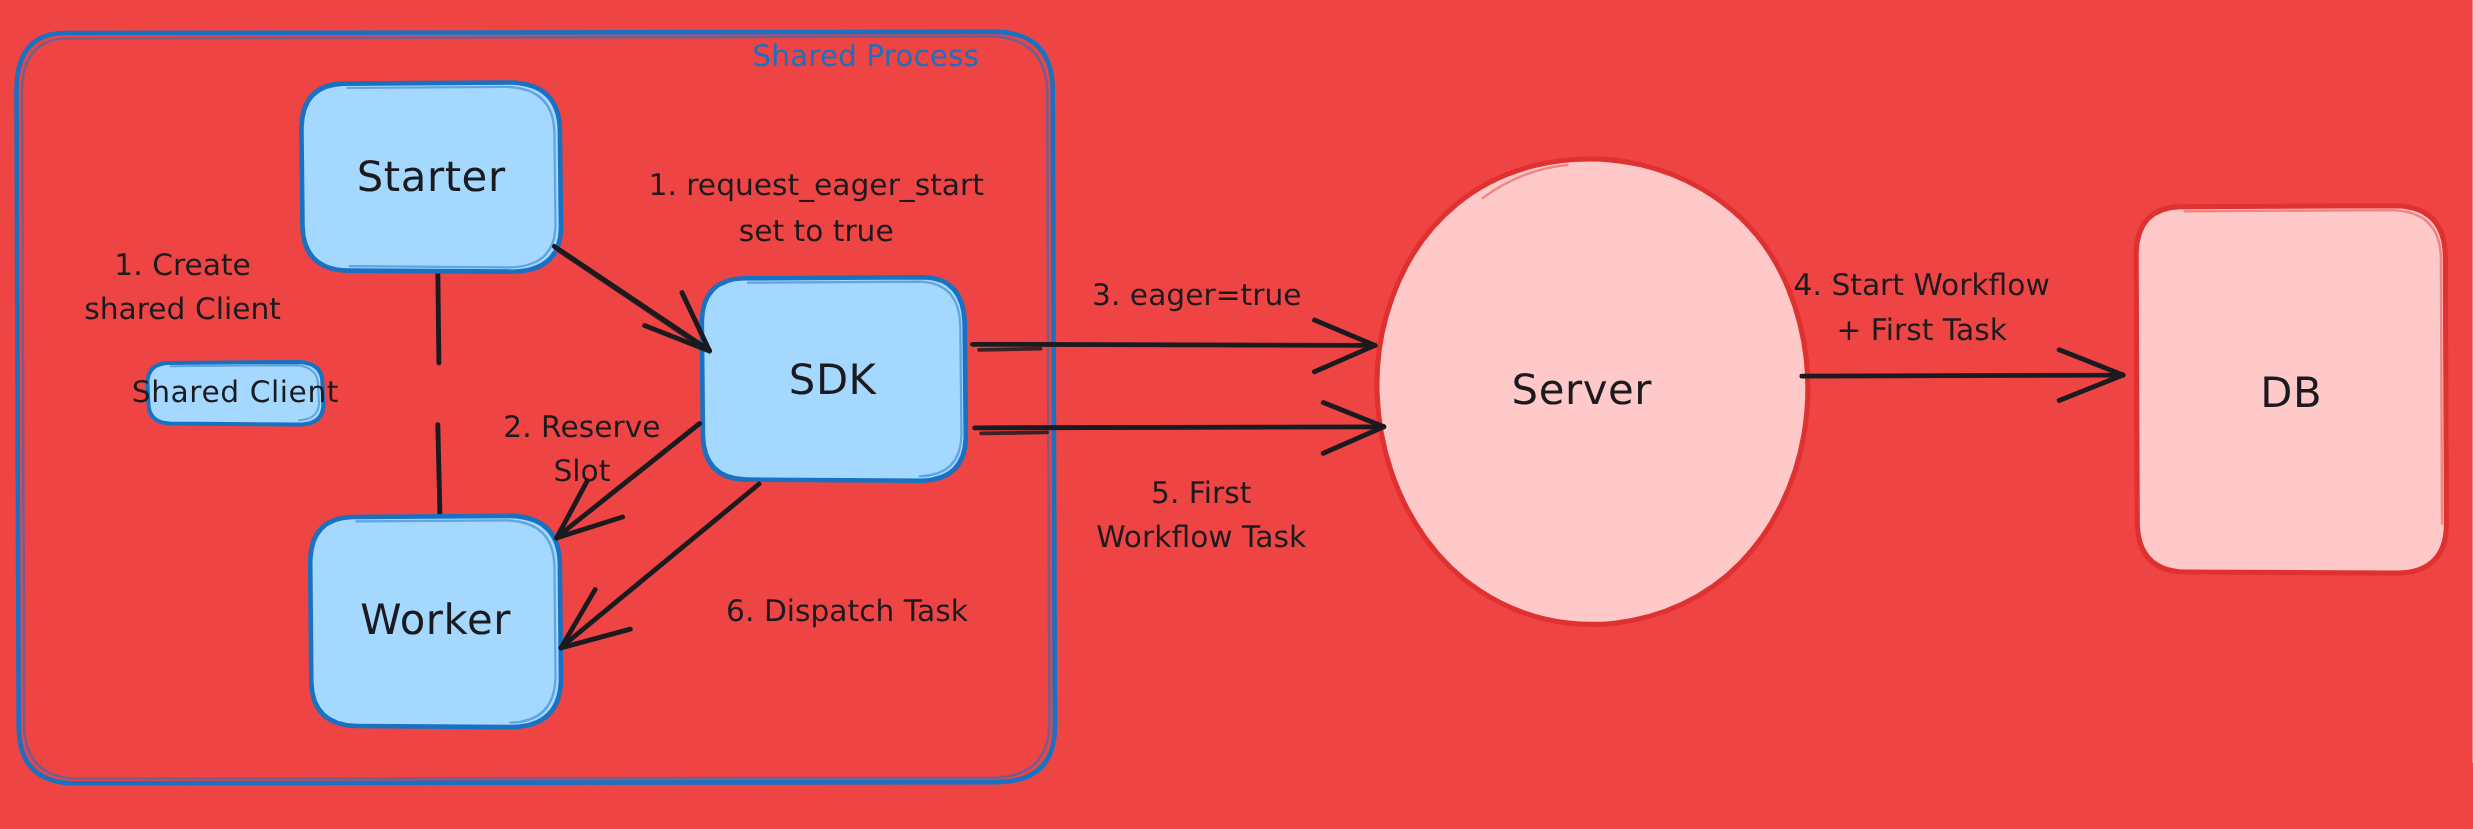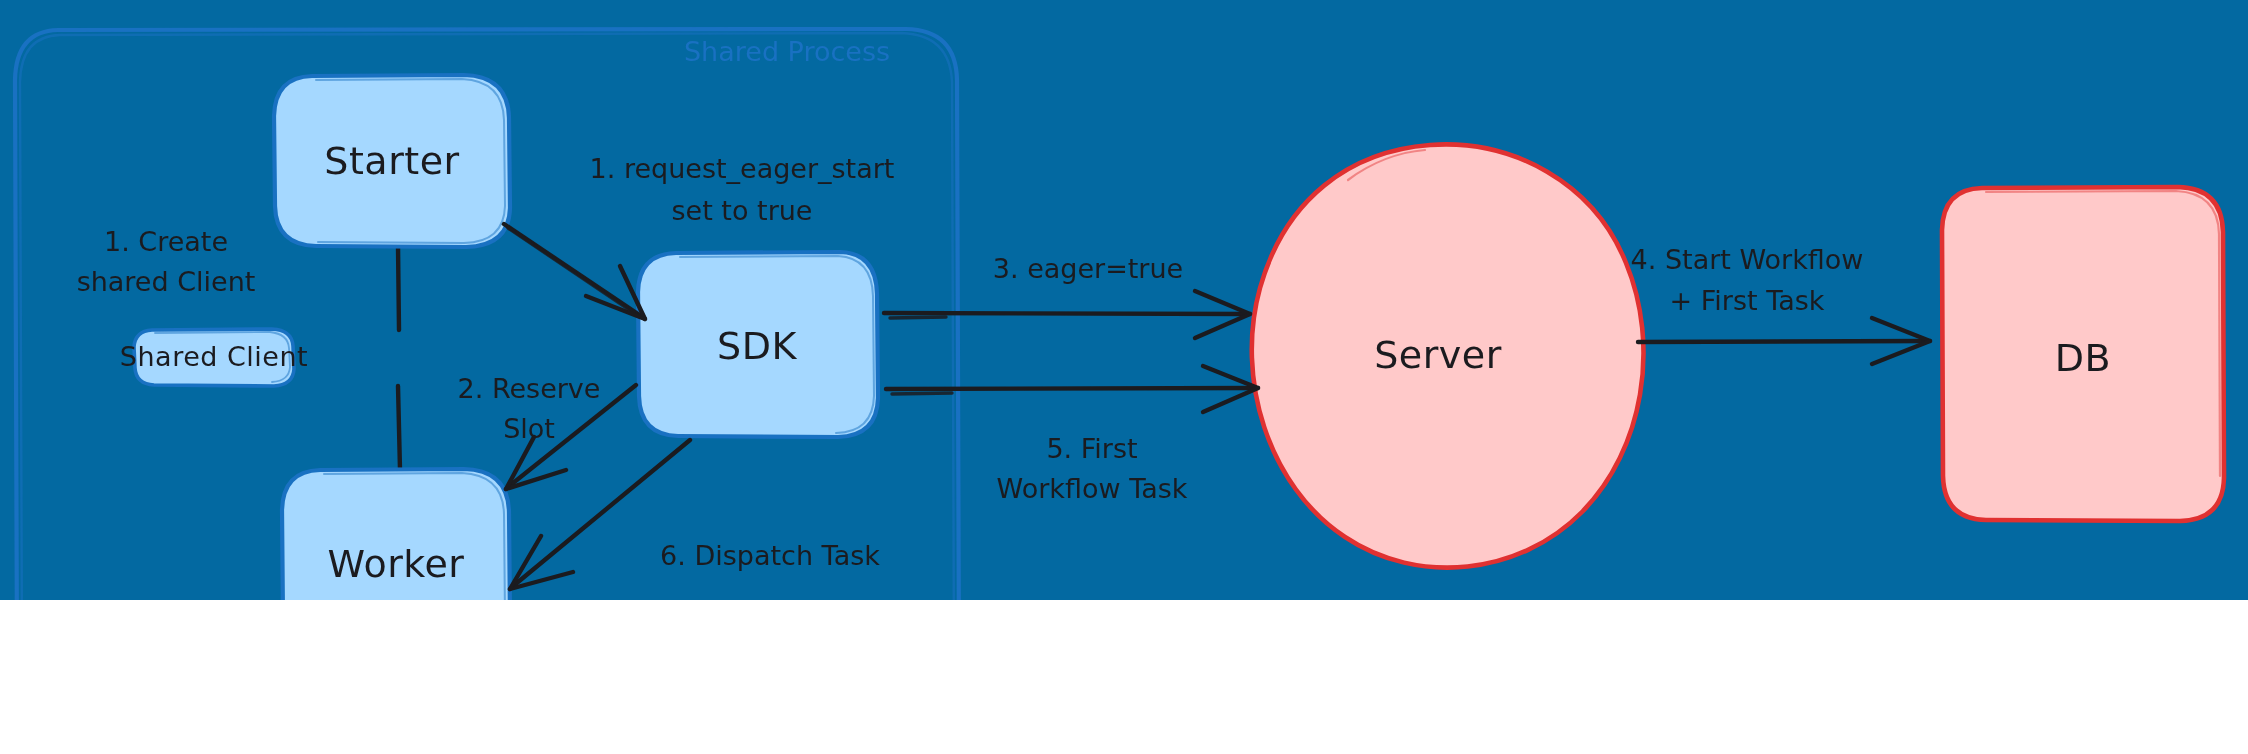--- a/index.html
+++ b/index.html
@@ -3,22 +3,22 @@
 <meta charset="utf-8">
 <style>
   html, body {
     margin: 0;
     padding: 0;
     background: #ffffff;
   }
   #canvas-wrap {
     position: relative;
     width: 2248px;
-    height: 600px;
-    background: #0369a1;
+    height: 754px;
+    background: #ef4444;
     overflow: hidden;
     font-family: "DejaVu Sans", sans-serif;
   }
   svg#diagram {
     position: absolute;
     top: 0; left: 0;
     width: 2248px;
     height: 754px;
     display: block;
   }

